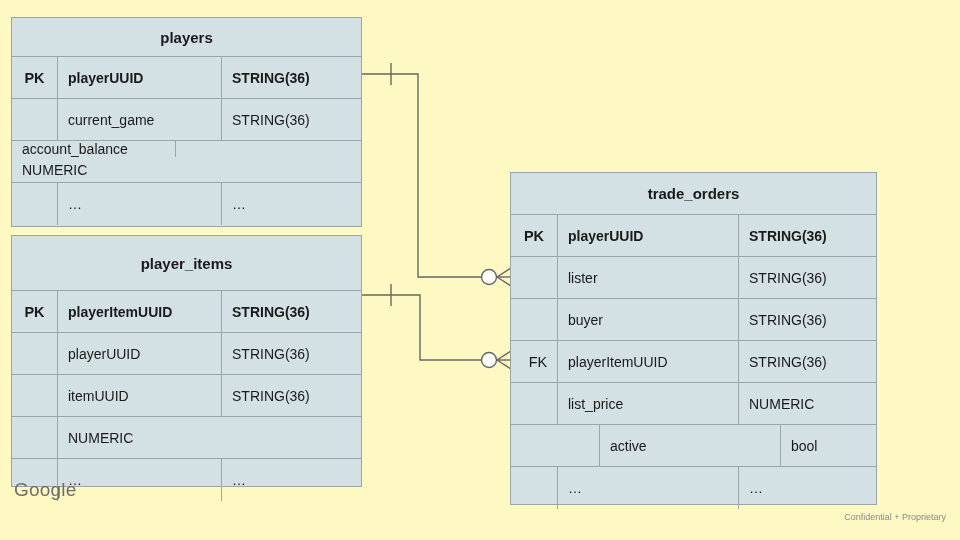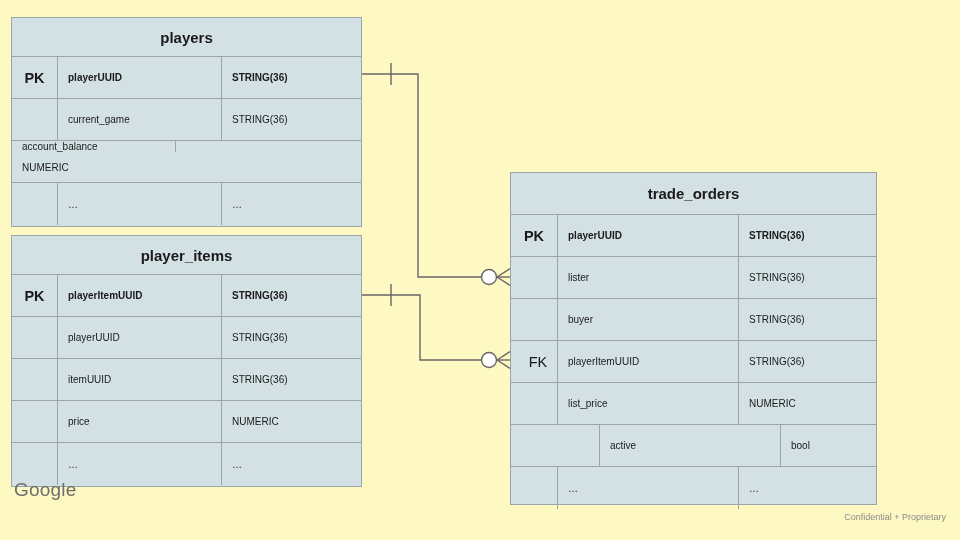--- a/index.html
+++ b/index.html
@@ -43,21 +43,21 @@
     box-sizing: border-box;
     border-bottom: 1px solid #9aa5a8;
   }
   .erow:last-child {
     border-bottom: none;
   }
   .cell {
     box-sizing: border-box;
     display: flex;
     align-items: center;
-    font-size: 10px;
+    font-size: 14px;
     color: #1a1a1a;
     overflow: hidden;
     white-space: nowrap;
   }
   .c-key {
     justify-content: center;
     border-right: 1px solid #9aa5a8;
     font-size: 14.5px;
   }
   .c-key.bold {
@@ -146,39 +146,38 @@
           <div class="cell c-name" style="width: 164px; border-right-color: rgb(154, 165, 168);">account_balance</div>
           <div class="cell c-type" style="flex: 1 1 auto;">NUMERIC</div>
         </div>
         <div class="erow" style="height: 42px; border-bottom-color: rgb(154, 165, 168);">
           <div class="cell c-key" style="width: 46px; border-right-color: rgb(154, 165, 168);"></div>
           <div class="cell c-name" style="width: 164px; border-right-color: rgb(154, 165, 168);">…</div>
           <div class="cell c-type" style="flex: 1 1 auto;">…</div>
         </div>
       </div>
       <div class="entity" style="left: 11px; top: 235px; width: 351px; height: 252px; background: rgb(211, 224, 228); border-color: rgb(154, 165, 168);">
-        <div class="entity-title" style="height: 39px; border-bottom-color: rgb(154, 165, 168); text-align: right;">player_items</div>
+        <div class="entity-title" style="height: 55px; border-bottom-color: rgb(154, 165, 168); text-align: right;">player_items</div>
         <div class="erow pk" style="height: 42px; border-bottom-color: rgb(154, 165, 168);">
           <div class="cell c-key bold" style="width: 46px; border-right-color: rgb(154, 165, 168);">PK</div>
           <div class="cell c-name" style="width: 164px; border-right-color: rgb(154, 165, 168);">playerItemUUID</div>
           <div class="cell c-type" style="flex: 1 1 auto;">STRING(36)</div>
         </div>
         <div class="erow" style="height: 42px; border-bottom-color: rgb(154, 165, 168);">
           <div class="cell c-key" style="width: 46px; border-right-color: rgb(154, 165, 168);"></div>
           <div class="cell c-name" style="width: 164px; border-right-color: rgb(154, 165, 168);">playerUUID</div>
           <div class="cell c-type" style="flex: 1 1 auto;">STRING(36)</div>
         </div>
         <div class="erow" style="height: 42px; border-bottom-color: rgb(154, 165, 168);">
           <div class="cell c-key" style="width: 46px; border-right-color: rgb(154, 165, 168);"></div>
           <div class="cell c-name" style="width: 164px; border-right-color: rgb(154, 165, 168);">itemUUID</div>
           <div class="cell c-type" style="flex: 1 1 auto;">STRING(36)</div>
         </div>
         <div class="erow" style="height: 42px; border-bottom-color: rgb(154, 165, 168);">
           <div class="cell c-key" style="width: 46px; border-right-color: rgb(154, 165, 168);"></div>
-          <div class="cell c-name" style="width: 164px; border-right-color: rgb(154, 165, 168);">price</div>
           <div class="cell c-type" style="flex: 1 1 auto;">NUMERIC</div>
         </div>
         <div class="erow" style="height: 42px; border-bottom-color: rgb(154, 165, 168);">
           <div class="cell c-key" style="width: 46px; border-right-color: rgb(154, 165, 168);"></div>
           <div class="cell c-name" style="width: 164px; border-right-color: rgb(154, 165, 168);">…</div>
           <div class="cell c-type" style="flex: 1 1 auto;">…</div>
         </div>
       </div>
       <div class="entity" style="left: 510px; top: 172px; width: 367px; height: 333px; background: rgb(211, 224, 228); border-color: rgb(154, 165, 168);">
         <div class="entity-title" style="height: 42px; border-bottom-color: rgb(154, 165, 168);">trade_orders</div>

